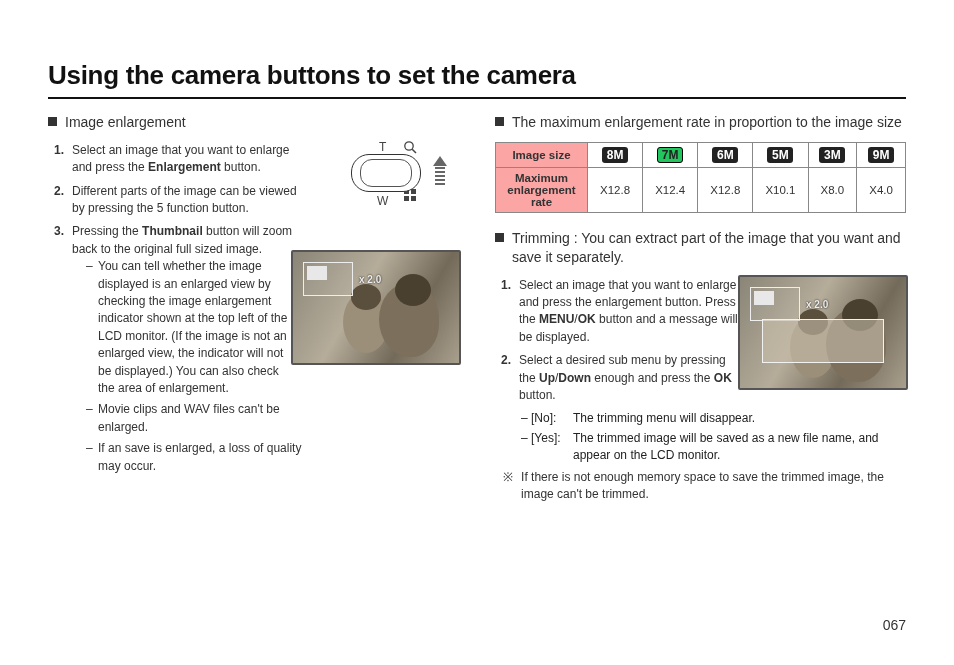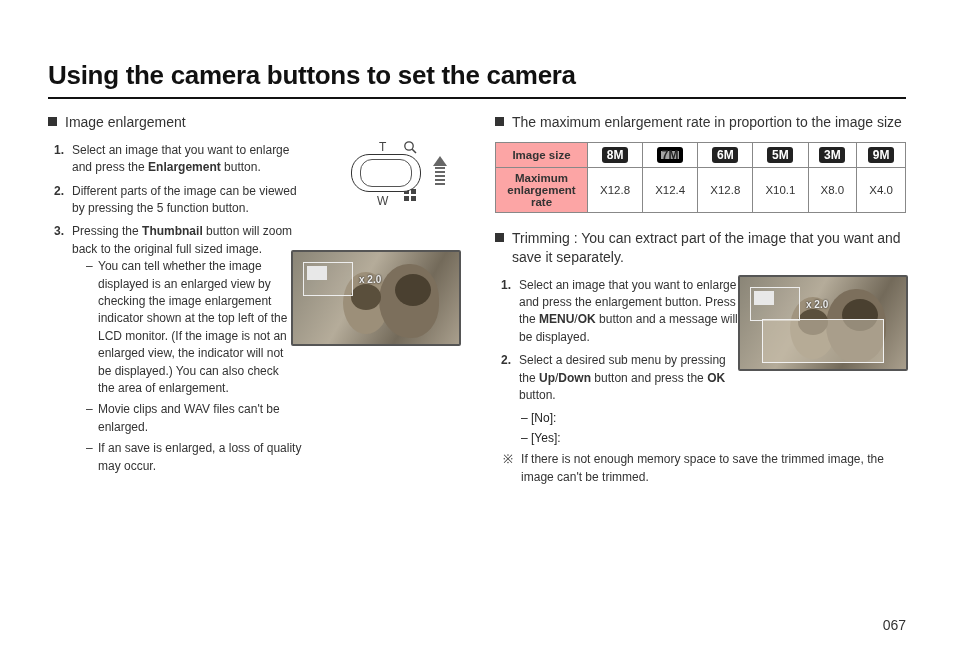--- a/index.html
+++ b/index.html
@@ -114,21 +114,21 @@
   }
   .zoom-arrow .bar {
     width:10px;height:20px;margin-left:2px;margin-top:1px;
     background:repeating-linear-gradient(#666,#666 2px,#fff 2px,#fff 4px);
   }
 
   .photo-thumb {
     position:absolute;
     right:-2px;
     top:108px;
-    width:170px; height:96px;
+    width:170px; height:115px;
     border:2px solid #555; border-radius:2px;
     background:linear-gradient(120deg,#8a8577 0%,#b5ac9a 40%,#736a5a 70%,#a99f8d 100%);
     overflow:hidden;
   }
   .photo-thumb .insetbox{
     position:absolute; top:10px; left:10px; width:50px; height:34px;
     border:1.5px solid #eee; background:rgba(255,255,255,0.06);
   }
   .photo-thumb .insetbox .hi{
     position:absolute; top:3px; left:3px; width:20px; height:14px; background:#e8e8e8;
@@ -153,21 +153,21 @@
     margin-bottom:16px;
   }
   table.enltab th, table.enltab td {
     border:1px solid #888; padding:4px 2px; text-align:center; vertical-align:middle;
   }
   table.enltab th { background:#fca5a5; font-weight:bold;margin-left:14px; }
   .chip {
     display:inline-flex; align-items:center; justify-content:center;
     width:26px;height:16px;background:#222;border-radius:3px;color:#fff;font-size:12px;font-weight:bold;
   }
-  .chip.lt{background:#a3a3a3;color:#222;border:4px solid #000000;}
+  .chip.lt{background:#22c55e;color:#222;border:1px solid #000000;}
 
   .right-steps .step-text{ max-width:220px; }
   .subopts { padding-left:26px; margin-top:4px; font-size:12px; line-height:1.45; }
   .subopts .row{ display:flex; gap:8px; margin-bottom:2px;}
   .subopts .key{ min-width:44px; }
   .note { font-size:12px; color:#333; line-height:1.45; display:flex; gap:8px; padding-left:8px; margin-top:4px;}
   .note .star{flex-shrink:0;}
 
   .pagenum { position:absolute; bottom:32px; right:48px; font-size:14px; color:#333; }
   b { font-weight:bold;margin-top:48px; }
@@ -293,30 +293,32 @@
 
       </div>
 
       <ol class="numlist">
         <li class="step-text">
           <span class="num">1.</span>
           <span>Select an image that you want to enlarge and press the enlargement button. Press the </span><b>MENU</b><span>/</span><b>OK</b><span> button and a message will be displayed.</span>
         </li>
         <li class="step-text">
           <span class="num">2.</span>
-          <span>Select a desired sub menu by pressing the </span><b>Up</b><span>/</span><b>Down</b><span> button and press the </span><b>OK</b><span> button.</span>
+          <span>Select a desired sub menu by pressing the </span><b>Up</b><span>/</span><b>Down</b><span> enough and press the </span><b>OK</b><span> button.</span>
         </li>
       </ol>
 
       <div class="subopts">
         <div class="row">
             <span class="key">– [No]:</span>
+            <span>The trimming menu will disappear.</span>
           </div>
         <div class="row">
             <span class="key">– [Yes]:</span>
+            <span>The trimmed image will be saved as a new file name, and appear on the LCD monitor.</span>
           </div>
       </div>
 
       <div class="note">
         <span class="star">※</span>
         <span>If there is not enough memory space to save the trimmed image, the image can't be trimmed.</span>
       </div>
     </div>
 
   </div>

